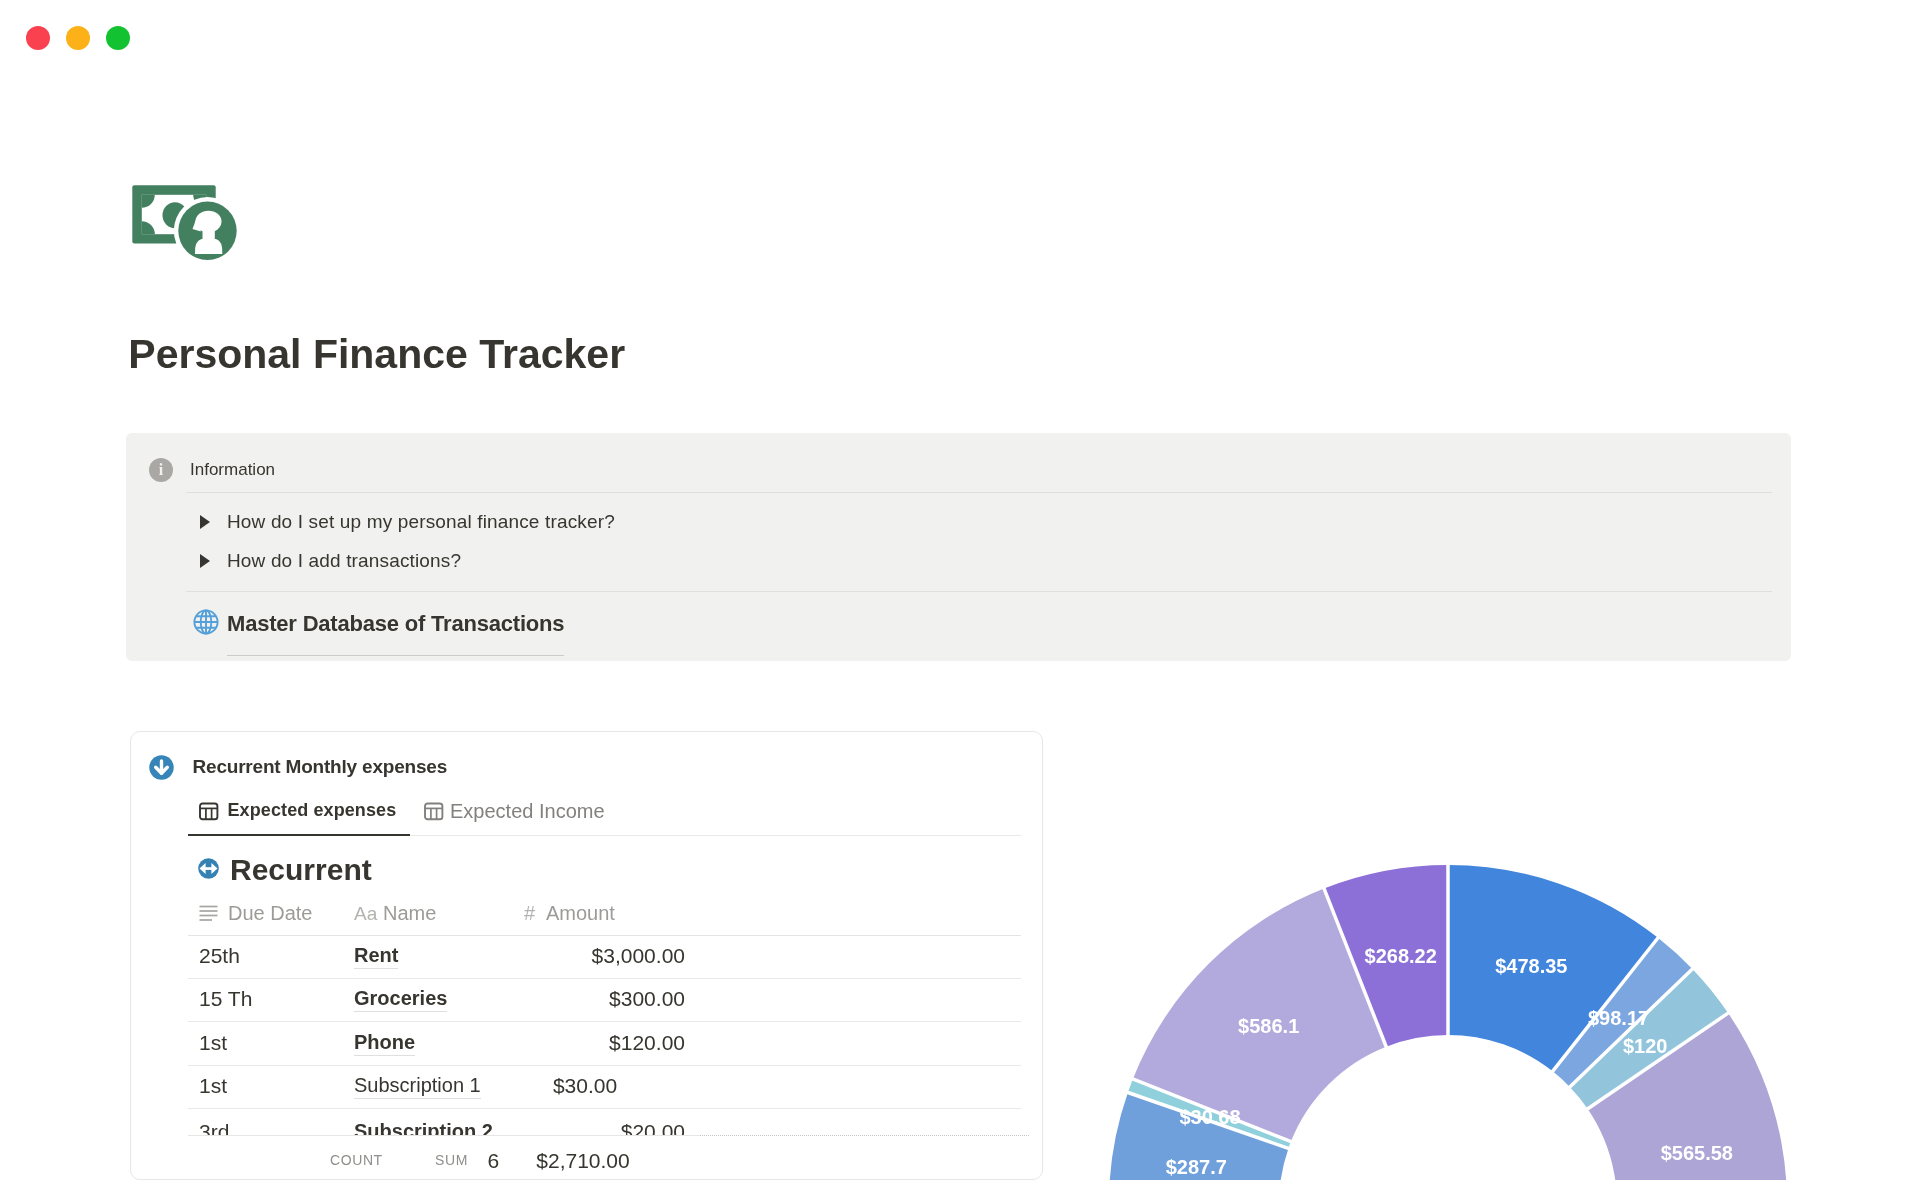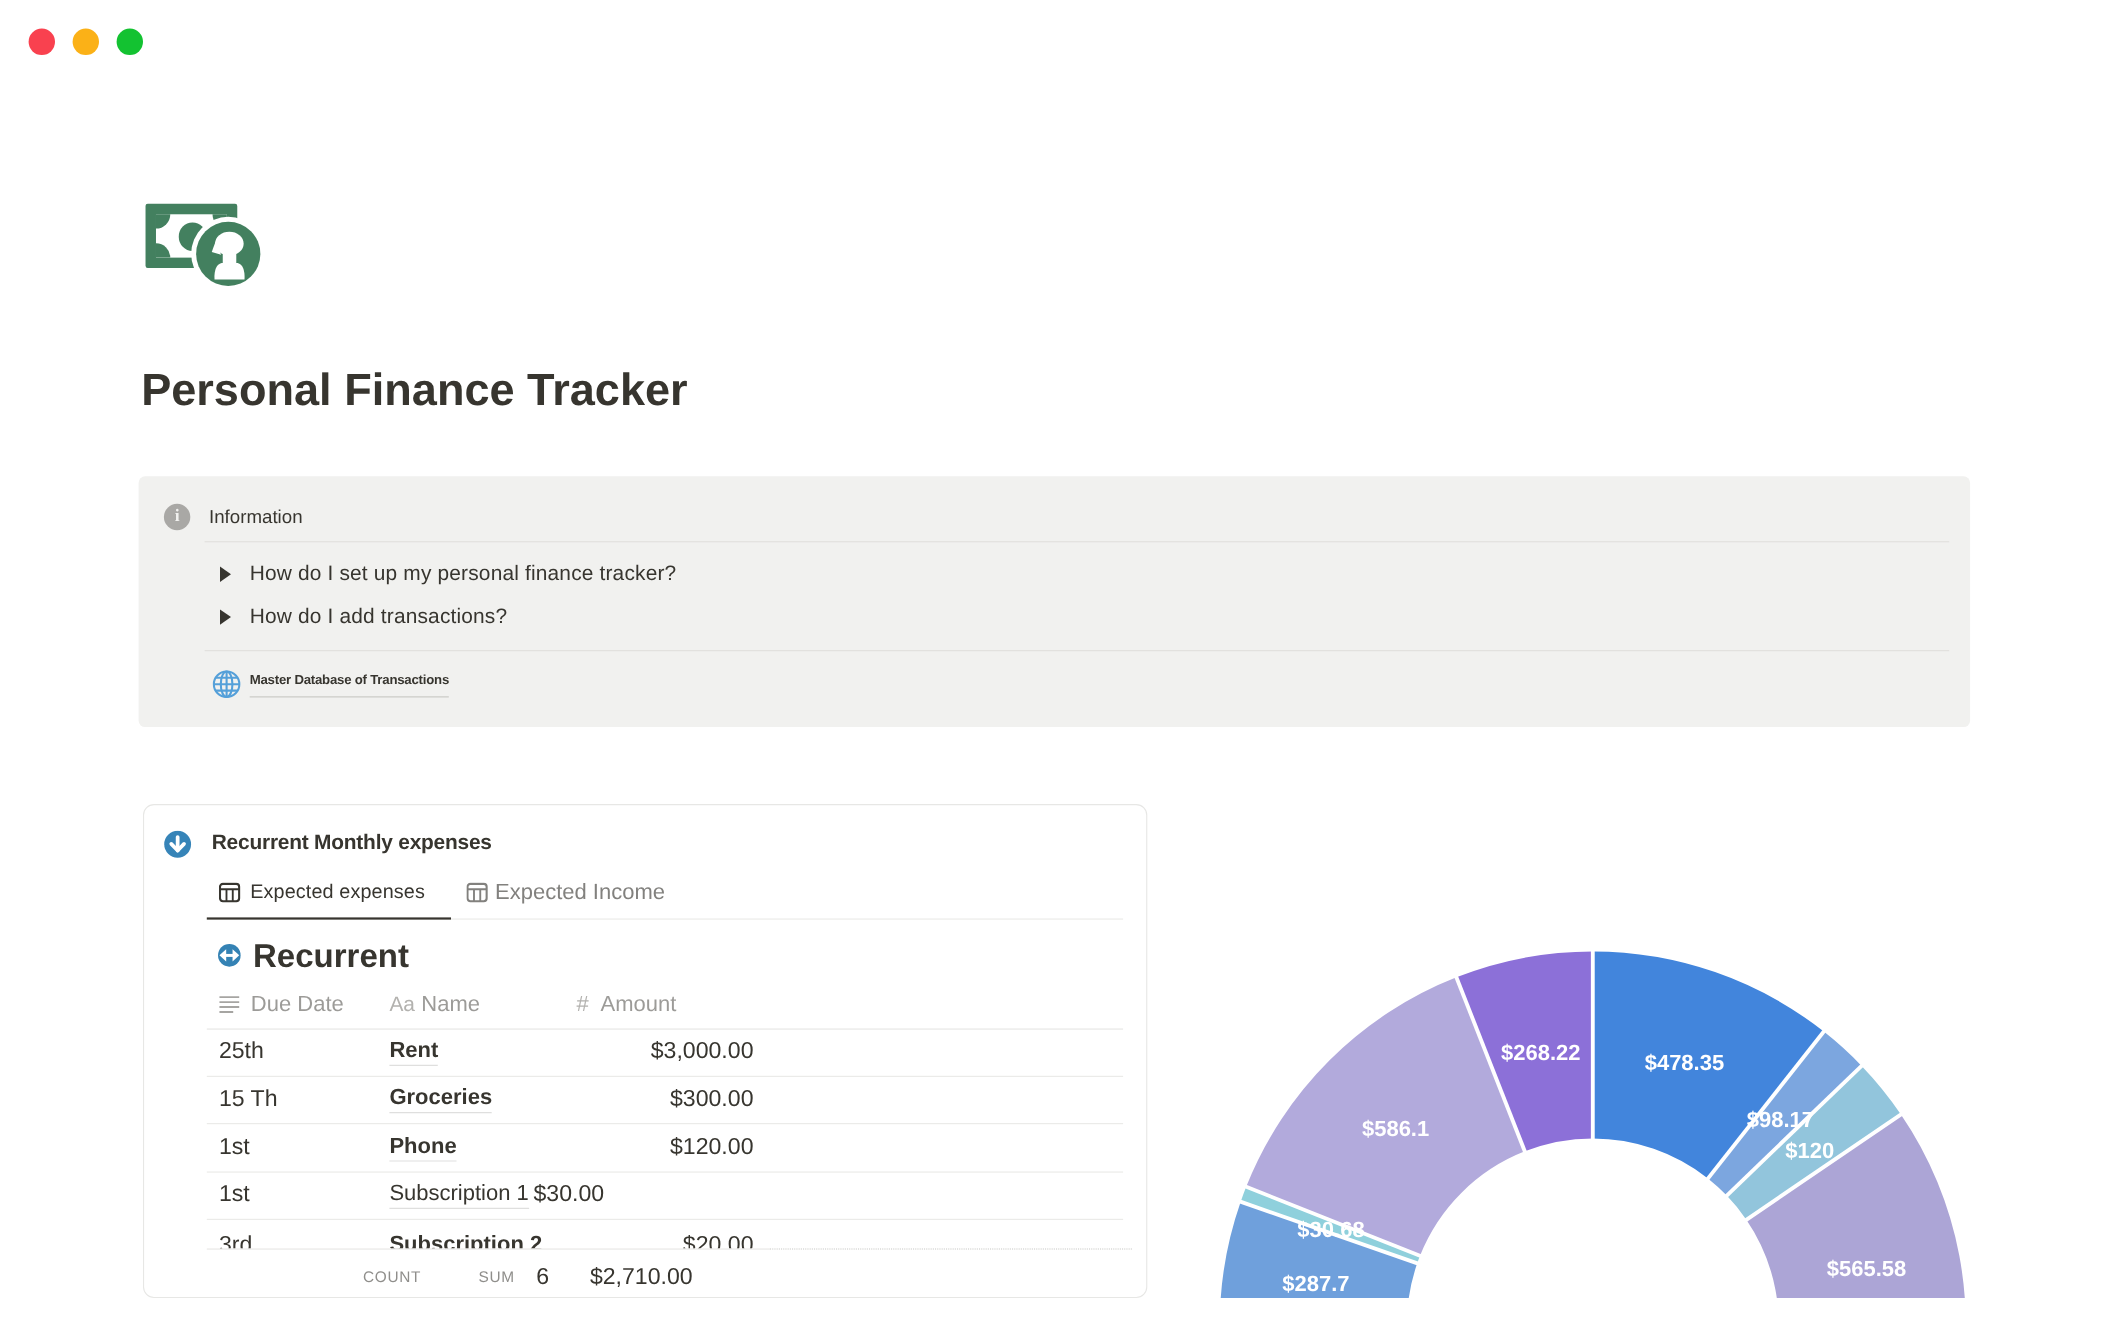--- a/index.html
+++ b/index.html
@@ -63,39 +63,39 @@
 <circle cx="13" cy="13" r="11.6"></circle>
 <ellipse cx="13" cy="13" rx="5.3" ry="11.6"></ellipse>
 <line x1="13" y1="1.4" x2="13" y2="24.6"></line>
 <g clip-path="url(#gc)">
 <line x1="1.4" y1="13" x2="24.6" y2="13"></line>
 <line x1="1" y1="7.2" x2="25" y2="7.2"></line>
 <line x1="1" y1="18.8" x2="25" y2="18.8"></line>
 </g>
     </g>
   </svg>
-<div class="abs txt" style="left:227px;top:611px;font-size:12px;font-weight:bold;letter-spacing:-0.2px;border-bottom:1.5px solid rgba(55,53,47,0.2);padding-bottom:8px">Master Database of Transactions</div>
+<div class="abs txt" style="left:227px;top:611px;font-size:22px;font-weight:bold;letter-spacing:-0.2px;border-bottom:1.5px solid rgba(55,53,47,0.2);padding-bottom:18px">Master Database of Transactions</div>
 
 <div class="abs" style="left:129.5px;top:730.5px;width:913px;height:449px;border:1px solid #E7E7E5;border-radius:10px;background:#fff"></div>
 <svg style="position:absolute;left:149px;top:755px" width="25" height="25" viewBox="0 0 25 25">
 <circle cx="12.5" cy="12.5" r="12.2" fill="#3684B8"></circle>
 <g stroke="#fff" stroke-width="3.4" fill="none" stroke-linecap="round" stroke-linejoin="round">
 <path d="M 12.5 6 L 12.5 18.2"></path>
 <path d="M 6.7 12.2 L 12.5 18.2 L 18.3 12.2"></path>
 </g>
 </svg>
 <div class="abs txt" style="left:192.5px;top:756px;font-size:19px;font-weight:bold;letter-spacing:-0.2px">Recurrent Monthly expenses</div>
 
 <svg style="position:absolute;left:199px;top:802px" width="20" height="19" viewBox="0 0 20 19">
 <rect x="1" y="1.5" width="17.4" height="15.8" rx="2.6" fill="none" stroke="#37352F" stroke-width="1.9"></rect>
 <line x1="1" y1="6.4" x2="18.4" y2="6.4" stroke="#37352F" stroke-width="1.7"></line>
 <line x1="6.9" y1="6.4" x2="6.9" y2="17" stroke="#37352F" stroke-width="1.7"></line>
 <line x1="12.6" y1="6.4" x2="12.6" y2="17" stroke="#37352F" stroke-width="1.7"></line>
 </svg>
-<div class="abs txt" style="left:227.5px;top:800px;font-size:18px;font-weight:normal;letter-spacing:0.1px">Expected expenses</div>
+<div class="abs txt" style="left:227.5px;top:800px;font-size:18px;font-weight:bold;letter-spacing:0.1px">Expected expenses</div>
 <svg style="position:absolute;left:424px;top:802px" width="20" height="19" viewBox="0 0 20 19">
 <rect x="1" y="1.5" width="17.4" height="15.8" rx="2.6" fill="none" stroke="#82817E" stroke-width="1.9"></rect>
 <line x1="1" y1="6.4" x2="18.4" y2="6.4" stroke="#82817E" stroke-width="1.7"></line>
 <line x1="6.9" y1="6.4" x2="6.9" y2="17" stroke="#82817E" stroke-width="1.7"></line>
 <line x1="12.6" y1="6.4" x2="12.6" y2="17" stroke="#82817E" stroke-width="1.7"></line>
 </svg>
 <div class="abs" style="left:450px;top:800px;font-size:20px;color:#82817E">Expected Income</div>
 <div class="abs" style="left:188px;top:835px;width:833px;height:1px;background:#E9E9E7"></div>
 <div class="abs" style="left:188px;top:833.5px;width:222px;height:2.5px;background:#37352F"></div>
 
@@ -129,21 +129,21 @@
 <div class="abs txt" style="left:199px;top:987.0px;font-size:21px">15 Th</div>
 <div class="abs" style="left:354px;top:987.0px;font-size:20px;font-weight:bold;border-bottom:1.5px solid rgba(55,53,47,0.16);padding-bottom:1px">Groceries</div>
 <div class="abs txt" style="left:485px;top:987.0px;width:200px;text-align:right;font-size:21px">$300.00</div>
 <div class="abs" style="left:188px;top:1021.2px;width:833px;height:1px;background:#E9E9E7"></div>
 <div class="abs txt" style="left:199px;top:1030.5px;font-size:21px">1st</div>
 <div class="abs" style="left:354px;top:1030.5px;font-size:20px;font-weight:bold;border-bottom:1.5px solid rgba(55,53,47,0.16);padding-bottom:1px">Phone</div>
 <div class="abs txt" style="left:485px;top:1030.5px;width:200px;text-align:right;font-size:21px">$120.00</div>
 <div class="abs" style="left:188px;top:1064.6px;width:833px;height:1px;background:#E9E9E7"></div>
 <div class="abs txt" style="left:199px;top:1074.0px;font-size:21px">1st</div>
 <div class="abs" style="left:354px;top:1074.0px;font-size:20px;font-weight:normal;border-bottom:1.5px solid rgba(55,53,47,0.16);padding-bottom:1px">Subscription 1</div>
-<div class="abs txt" style="left:485px;top:1074.0px;width:200px;text-align:left;font-size:21px">$30.00</div>
+<div class="abs txt" style="left:485px;top:1074.0px;width:200px;text-align:center;font-size:21px">$30.00</div>
 <div class="abs" style="left:188px;top:1108.3px;width:833px;height:1px;background:#E9E9E7"></div>
 
 <div class="abs" style="left:129.5px;top:1108px;width:913px;height:27.4px;overflow:hidden">
 <div class="abs txt" style="left:69.5px;top:11.5px;font-size:21px">3rd</div>
 <div class="abs" style="left:224.5px;top:11.5px;font-size:20px;font-weight:bold">Subscription 2</div>
 <div class="abs txt" style="left:355.5px;top:11.5px;width:200px;text-align:right;font-size:21px">$20.00</div>
 </div>
 <div class="abs" style="left:188px;top:1135.2px;width:512px;height:1px;background:#E7E6E4"></div>
 <div class="abs" style="left:700px;top:1135.2px;width:329px;height:1px;border-top:1.5px dotted #C6C5C3"></div>
 

